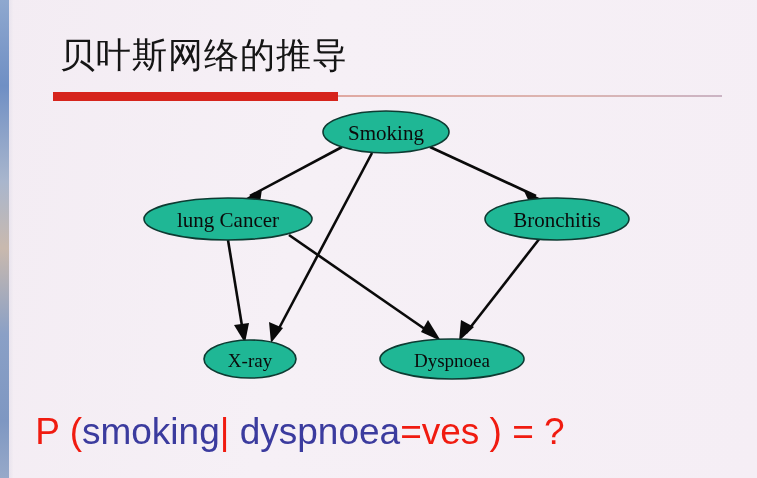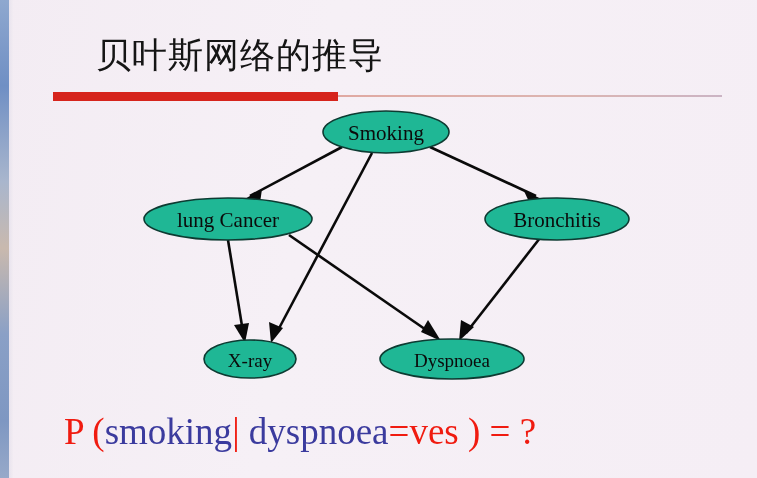--- a/index.html
+++ b/index.html
@@ -44,21 +44,20 @@
   #title {
     position: absolute;
     left: 60px;
     top: 34px;
     font-family: "DejaVu Sans", "Liberation Sans", sans-serif;
     font-size: 35px;
     line-height: 42px;
     color: #151515;
     letter-spacing: 1px;
     white-space: nowrap;
-    margin-left: 36px;
   }
 
   
   #rule-thick {
     position: absolute;
     left: 53px;
     top: 92px;
     width: 285px;
     height: 9px;
     background: #d6241c;
@@ -102,21 +101,21 @@
   }
   .edge-head { fill: #0a0a0a; }
 
   
   #formula {
     position: absolute;
     left: 0;
     top: 406px;
     width: 600px;
     text-align: center;
-    font-family: Liberation Serif, serif;
+    font-family: Liberation Sans, sans-serif;
     font-size: 37px;
     line-height: 52px;
     letter-spacing: 0px;
     white-space: nowrap;
   }
   .f-red  { color: #f01b10; }
   .f-blue { color: #3b3b9e; }
 </style>
 </head>
 <body>

